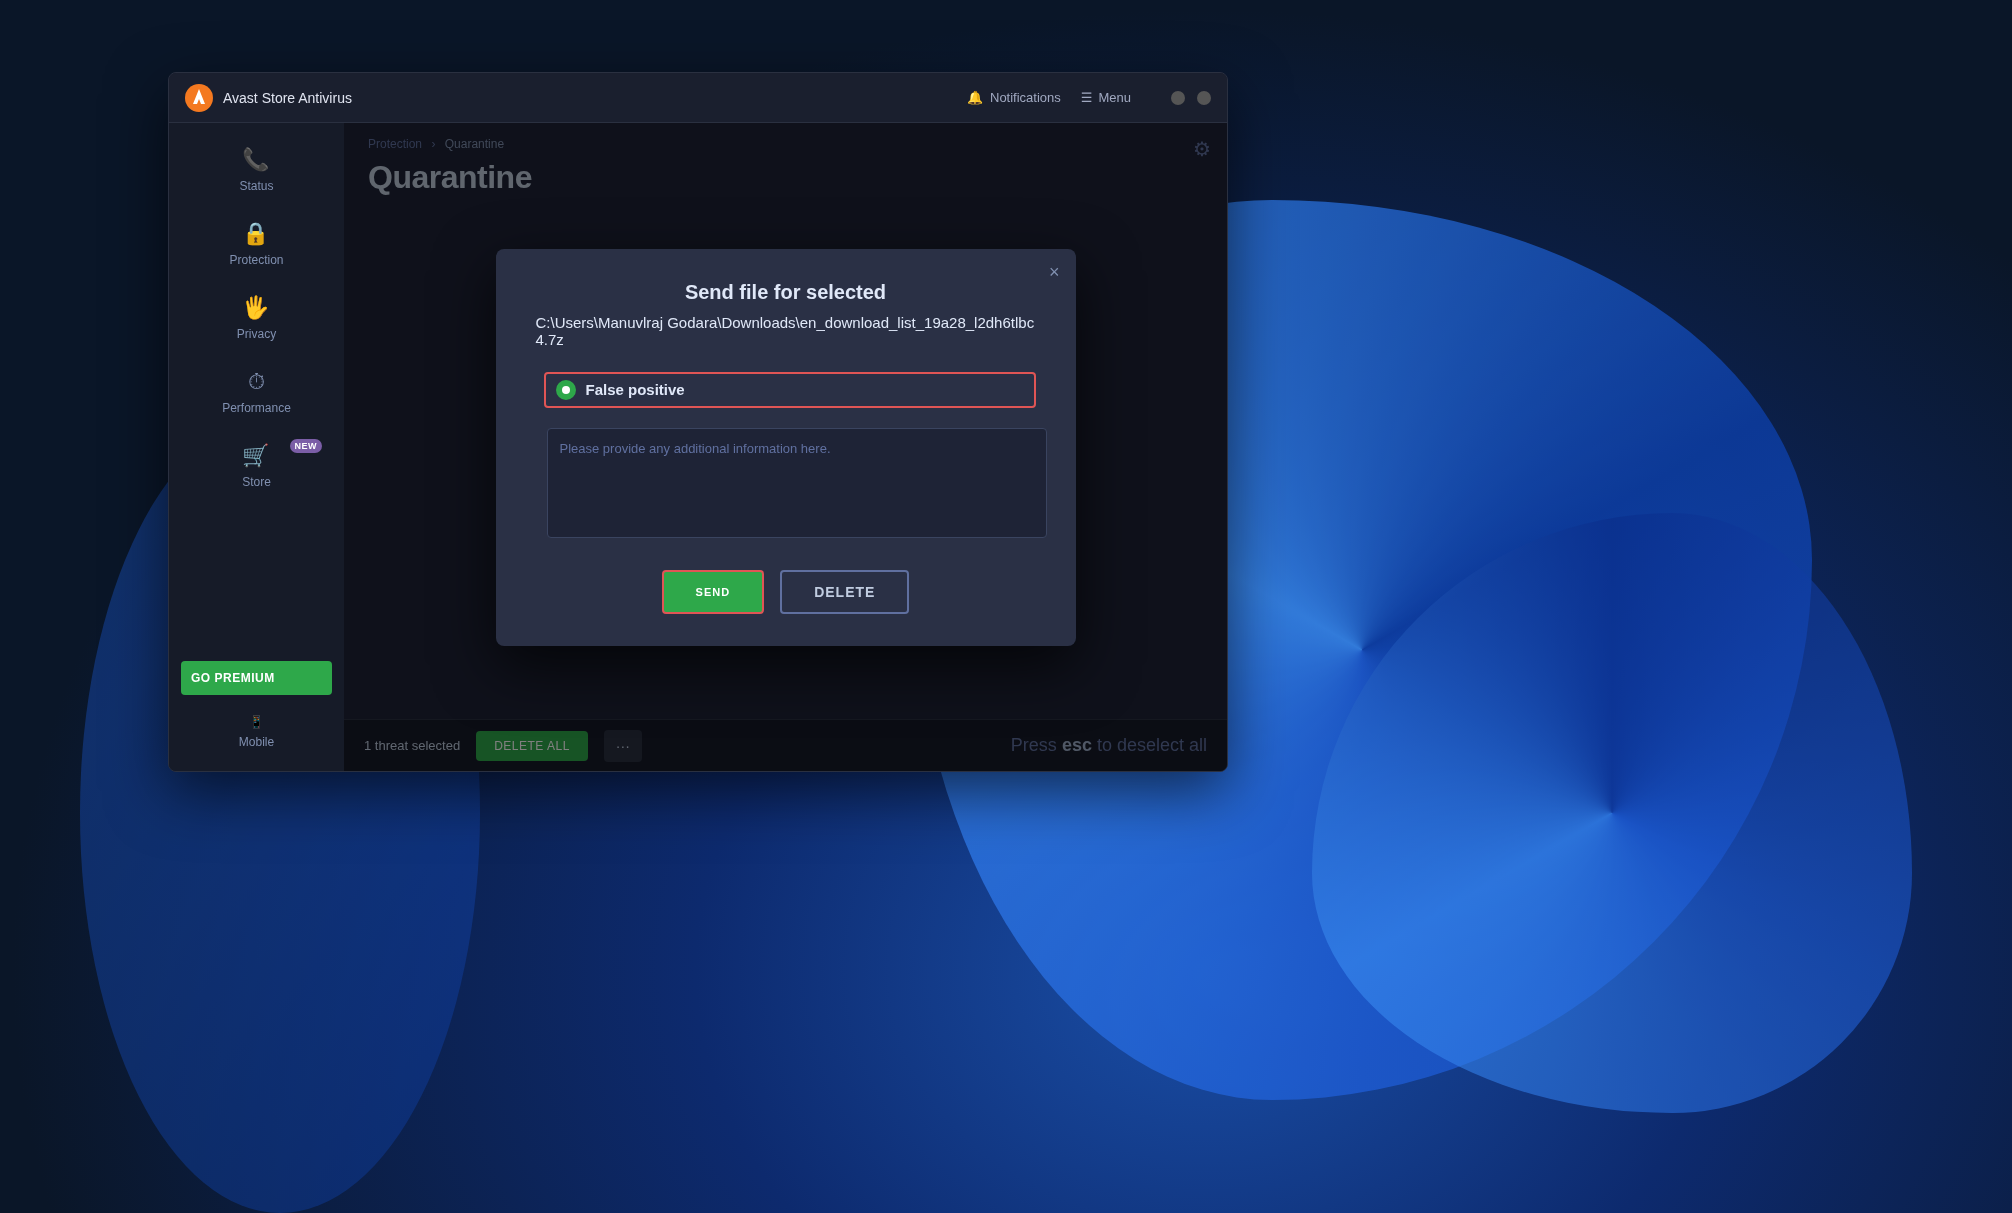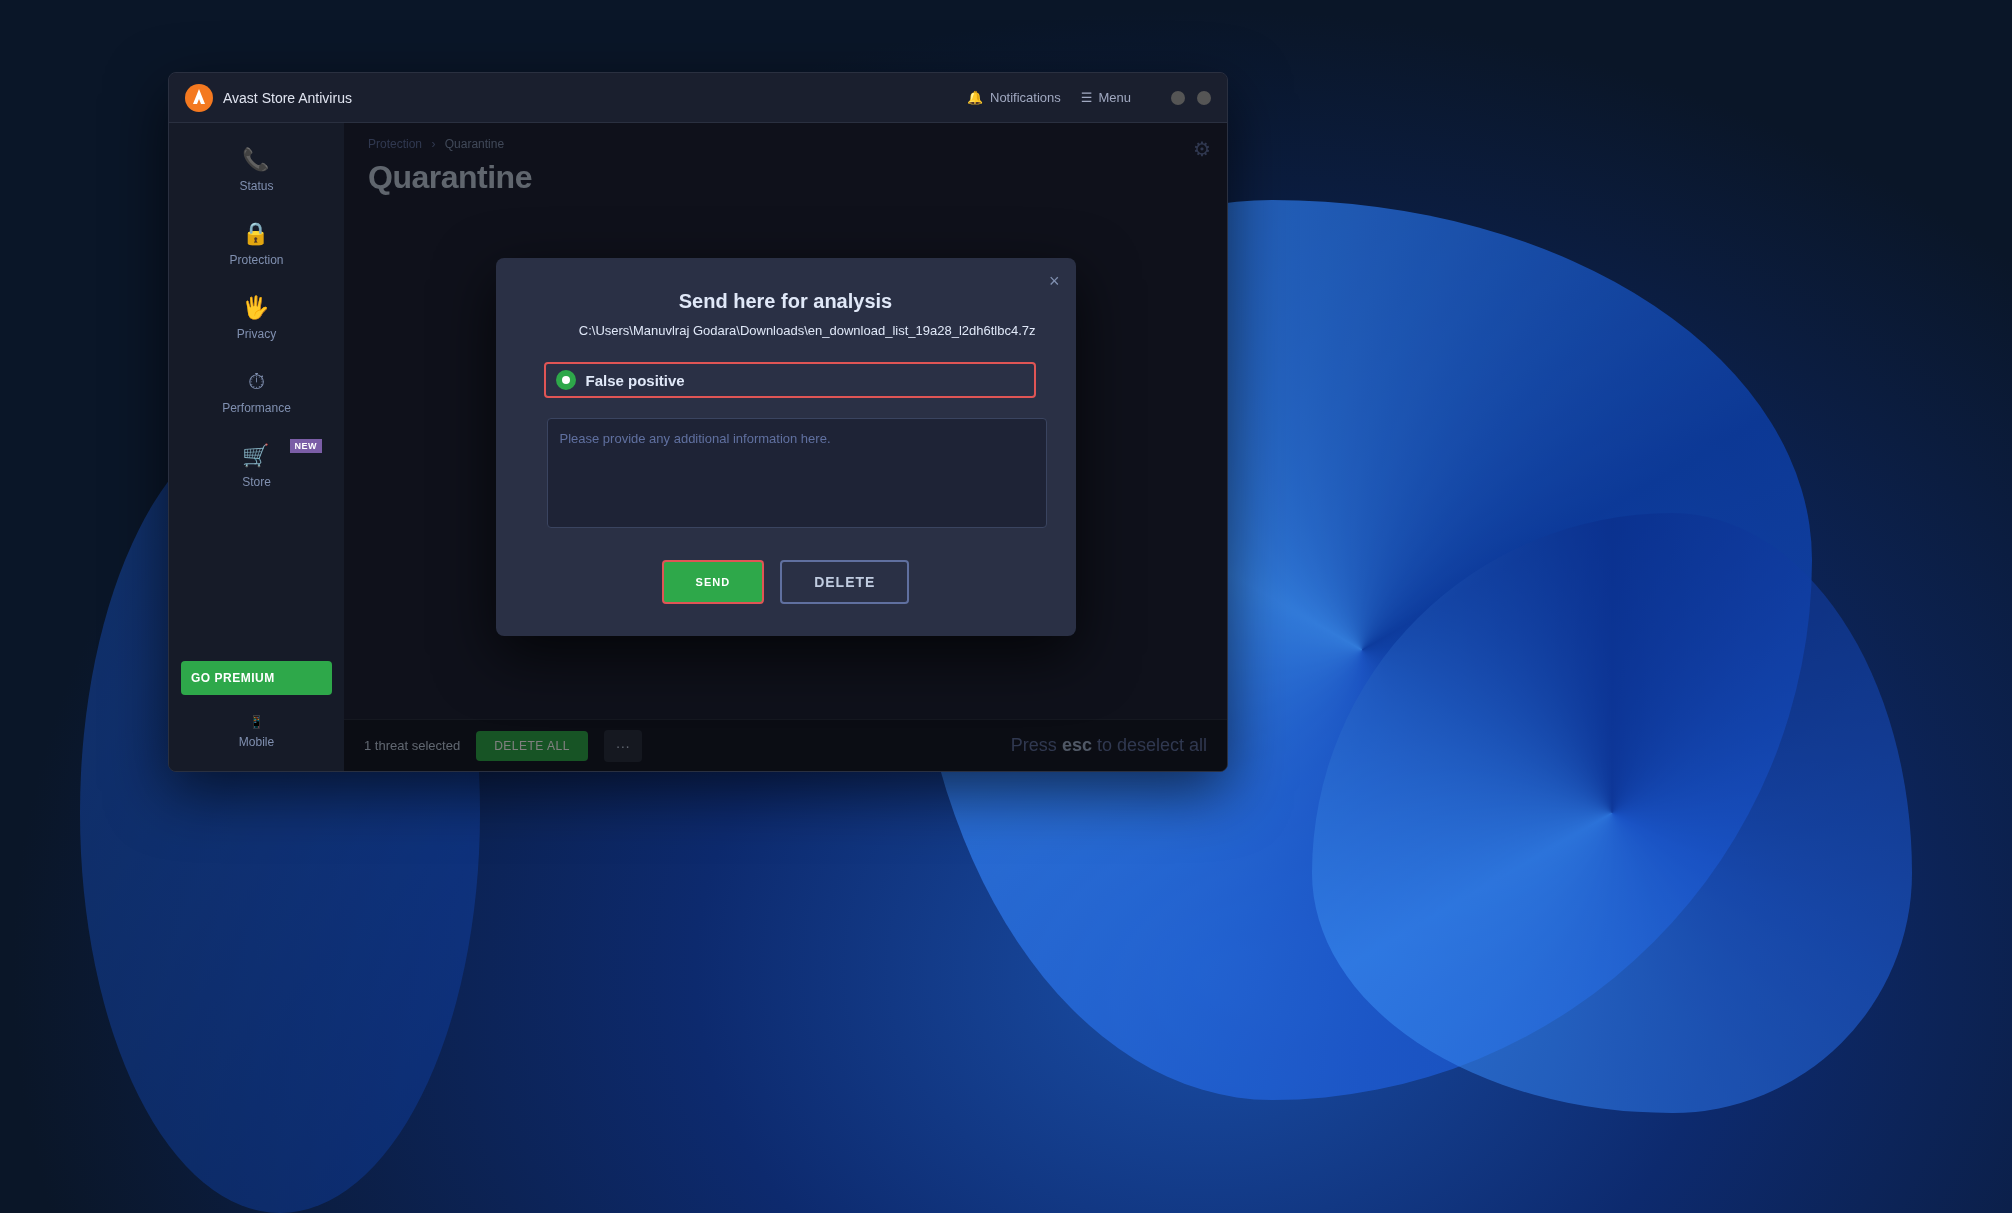--- a/index.html
+++ b/index.html
@@ -187,21 +187,21 @@
 
     .new-badge {
       position: absolute;
       top: 10px;
       right: 22px;
       background: #7b5ea7;
       color: white;
       font-size: 9px;
       font-weight: 700;
       padding: 2px 5px;
-      border-radius: 0;
+      border-radius: 7px;
       letter-spacing: 0.5px;
     }
 
     
     .content-area {
       flex: 1;
       background: #1e2336;
       display: flex;
       flex-direction: column;
       position: relative;
@@ -320,23 +320,23 @@
 
     .modal-title {
       text-align: center;
       color: #e0e8f8;
       font-size: 20px;
       font-weight: 700;
       margin-bottom: 10px;
     }
 
     .modal-filepath {
-      text-align: right;
+      text-align: left;
       color: #e0e8f8;
-      font-size: 13px;
+      font-size: 15px;
       margin-bottom: 24px;
       word-break: break-all;
     }
 
     .radio-group {
       display: flex;
       flex-direction: column;
       gap: 12px;
       margin-bottom: 20px;
       padding-left: 8px;
@@ -527,21 +527,21 @@
 
       <div class="settings-icon-top-right">
         <span>⚙</span>
       </div>
 
       <div class="modal-overlay">
         <div class="modal">
 
           <button class="modal-close">×</button>
 
-          <h2 class="modal-title">Send here for analysis</h2>
+          <h2 class="modal-title">Send file for selected</h2>
 
           <p class="modal-filepath">C:\Users\Manuvlraj Godara\Downloads\en_download_list_19a28_l2dh6tlbc4.7z</p>
 
           <div class="radio-group">
 
 
             <div class="false-positive-wrapper">
               <div class="radio-circle selected"></div>
               <span class="radio-label">False positive</span>
             </div>

